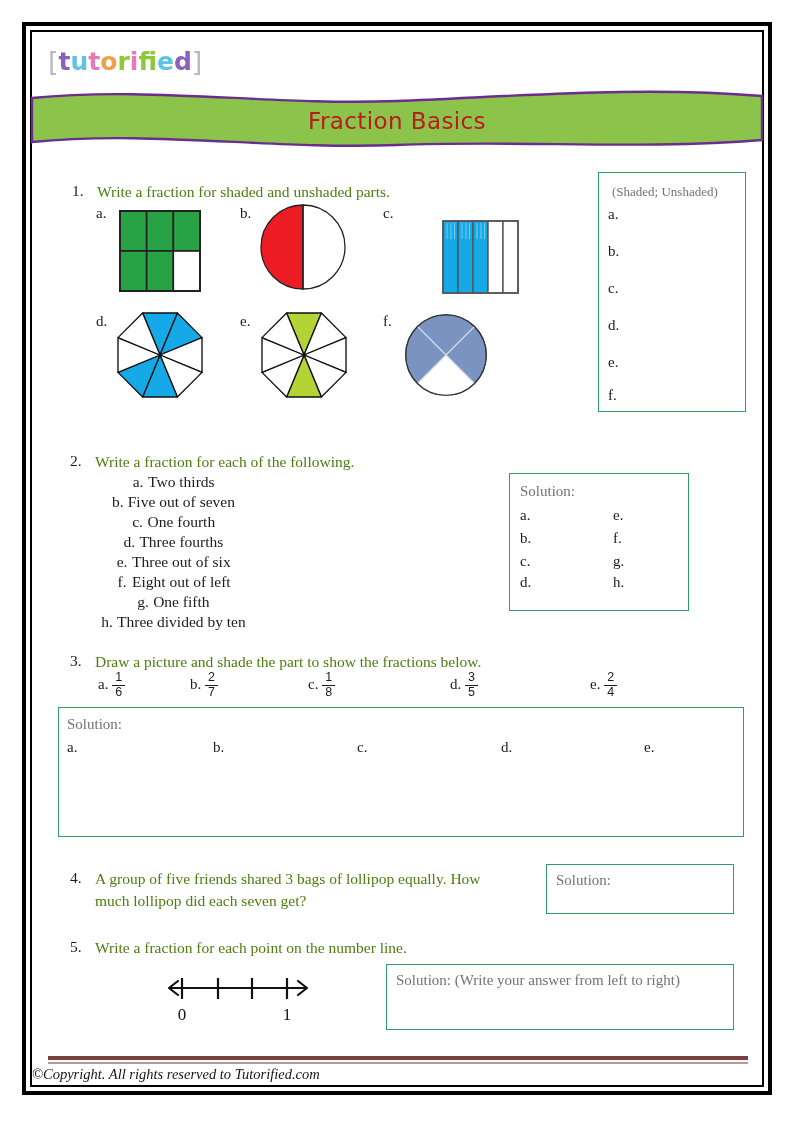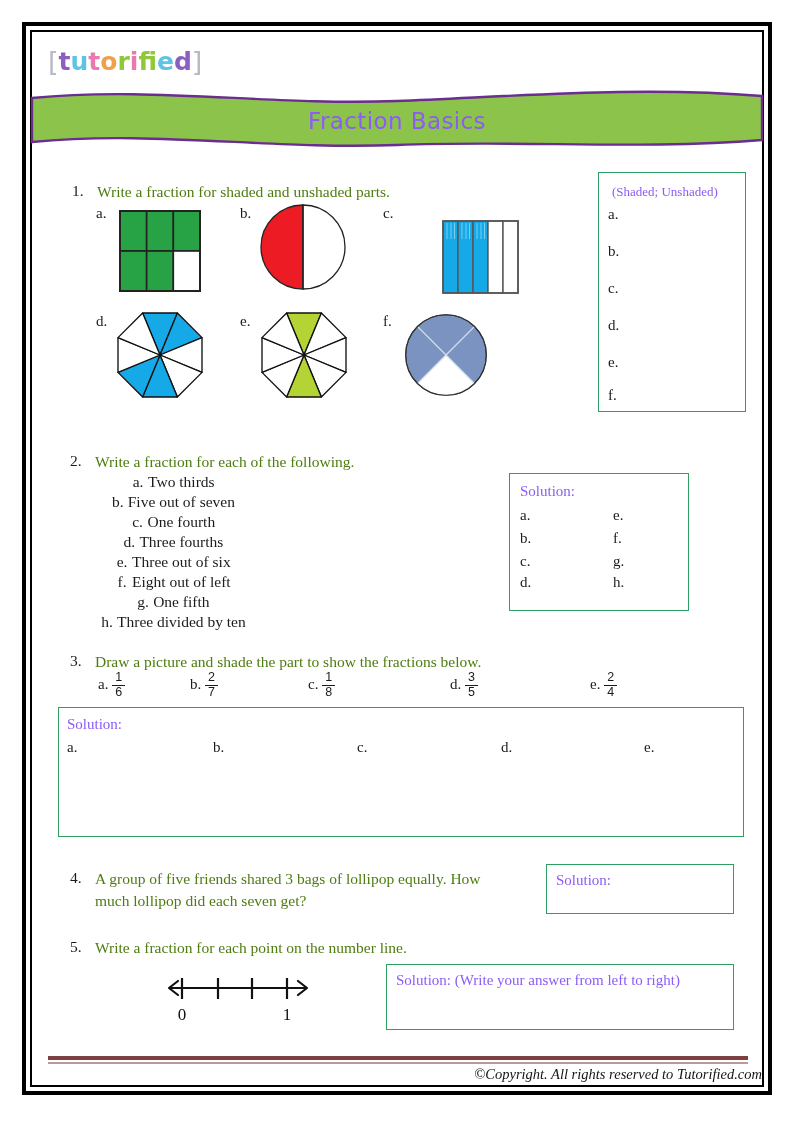--- a/index.html
+++ b/index.html
@@ -74,21 +74,21 @@
   .banner-title {
     position: absolute;
     left: 0; top: 0;
     width: 730px;
     height: 62px;
     display: flex;
     align-items: center;
     justify-content: center;
     font-family: "DejaVu Sans", sans-serif;
     font-size: 23px;
-    color: #8b5cf6;
+    color: #b91c1c;
     letter-spacing: 0.4px;
     padding-top: 3px;
     box-sizing: border-box;
   }
 
   
   .q {
     position: absolute;
     font-family: "Liberation Serif", serif;
     font-size: 15.5px;
@@ -110,21 +110,21 @@
   .green-box {
     position: absolute;
     border: 1.4px solid #2e9e63;
     box-sizing: border-box;
     background: #ffffff;
   }
   .box-title {
     position: absolute;
     font-family: "Liberation Serif", serif;
     font-size: 15px;
-    color: #8b5cf6;
+    color: #737373;
   }
 
   
   .sublist {
     position: absolute;
     font-family: "Liberation Serif", serif;
     font-size: 15.5px;
     line-height: 20px;
   }
   .sublist div { white-space: nowrap; text-align: center; }
@@ -162,21 +162,21 @@
     position: absolute;
     left: 48px; top: 1062px;
     width: 700px; height: 2px;
     background: #b99a9a;
   }
   .footer-text {
     position: absolute;
     left: 32px;
     top: 1066px;
     width: 730px;
-    text-align: right;
+    text-align: left;
     font-family: "Liberation Serif", serif;
     font-style: italic;
     font-size: 14.5px;
     color: #141414;
   }
 
   svg { overflow: visible; }
   .shape { position: absolute; }
 </style>
 </head>

